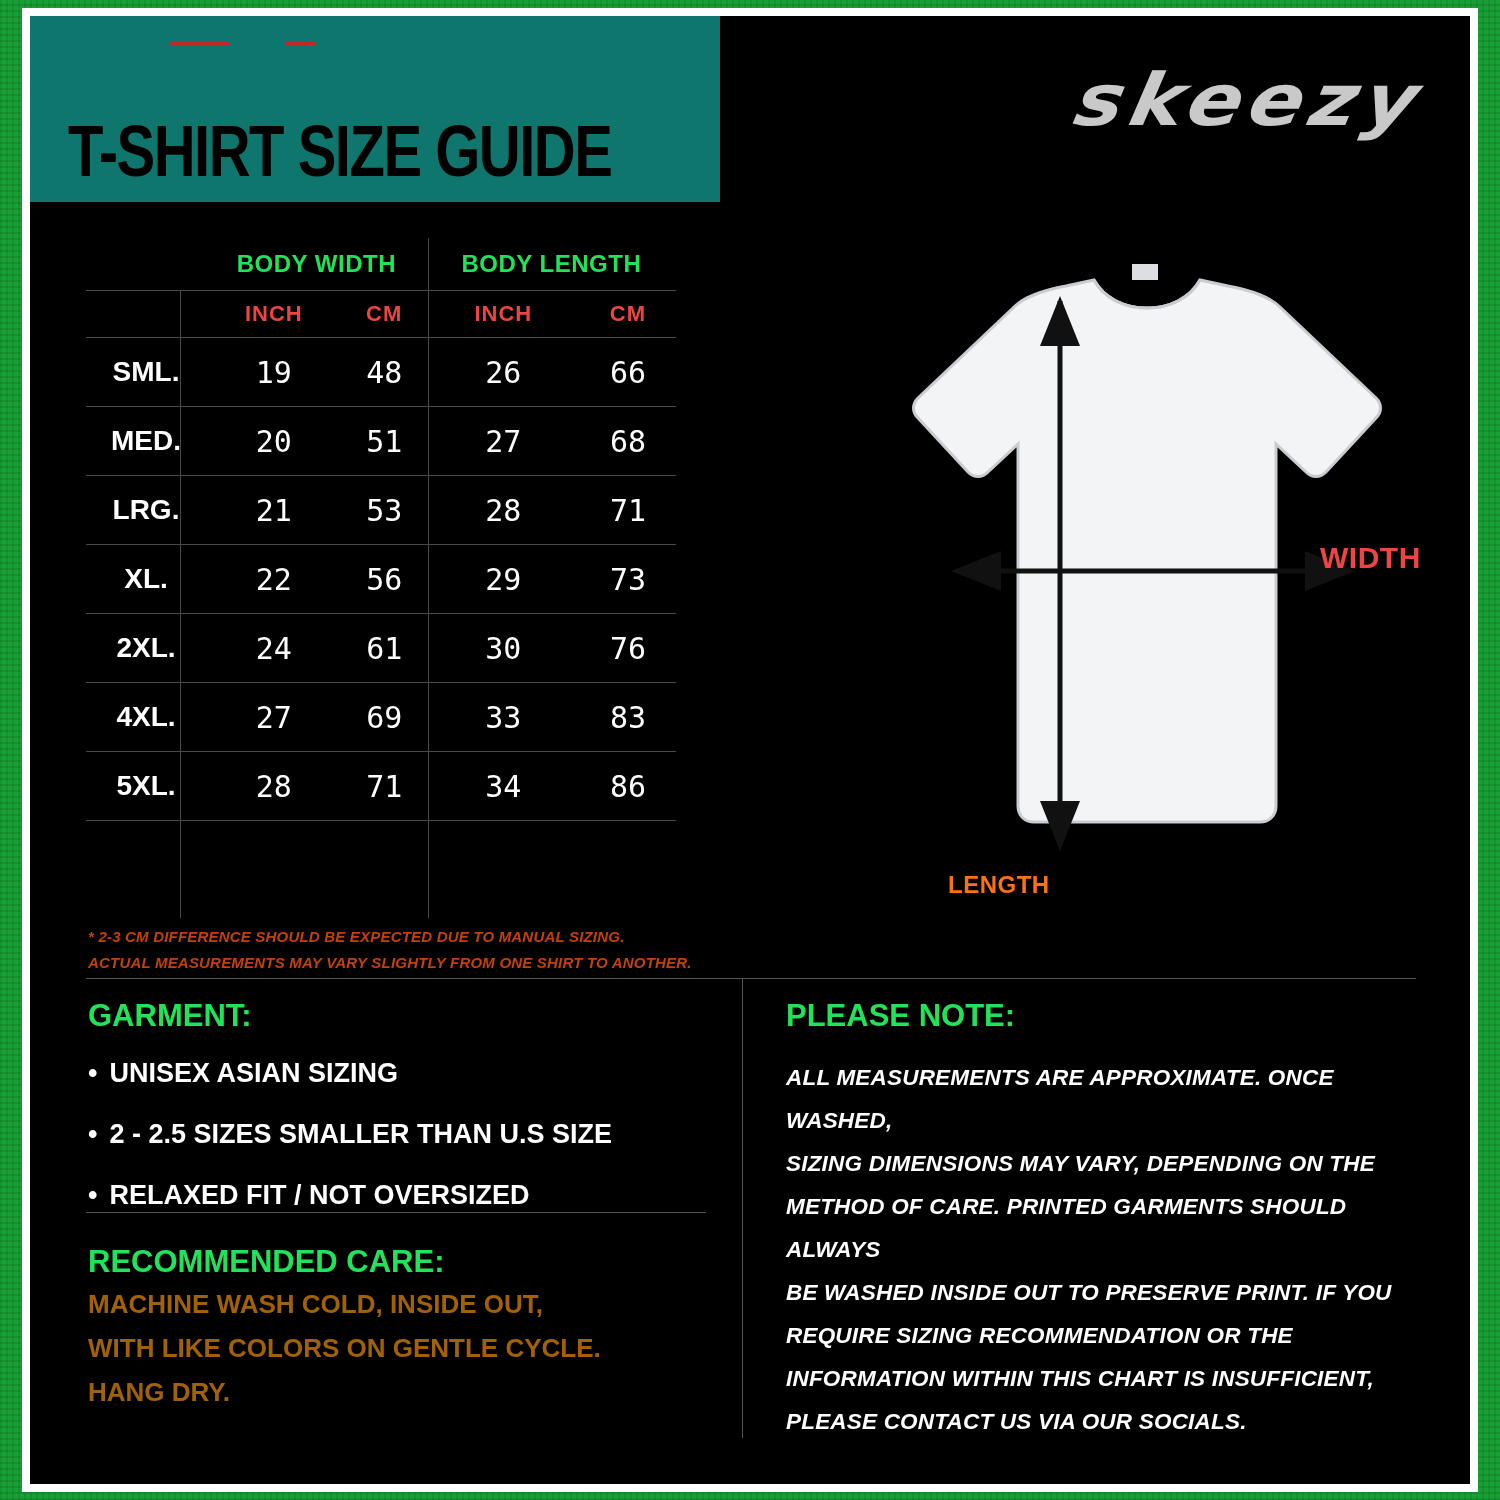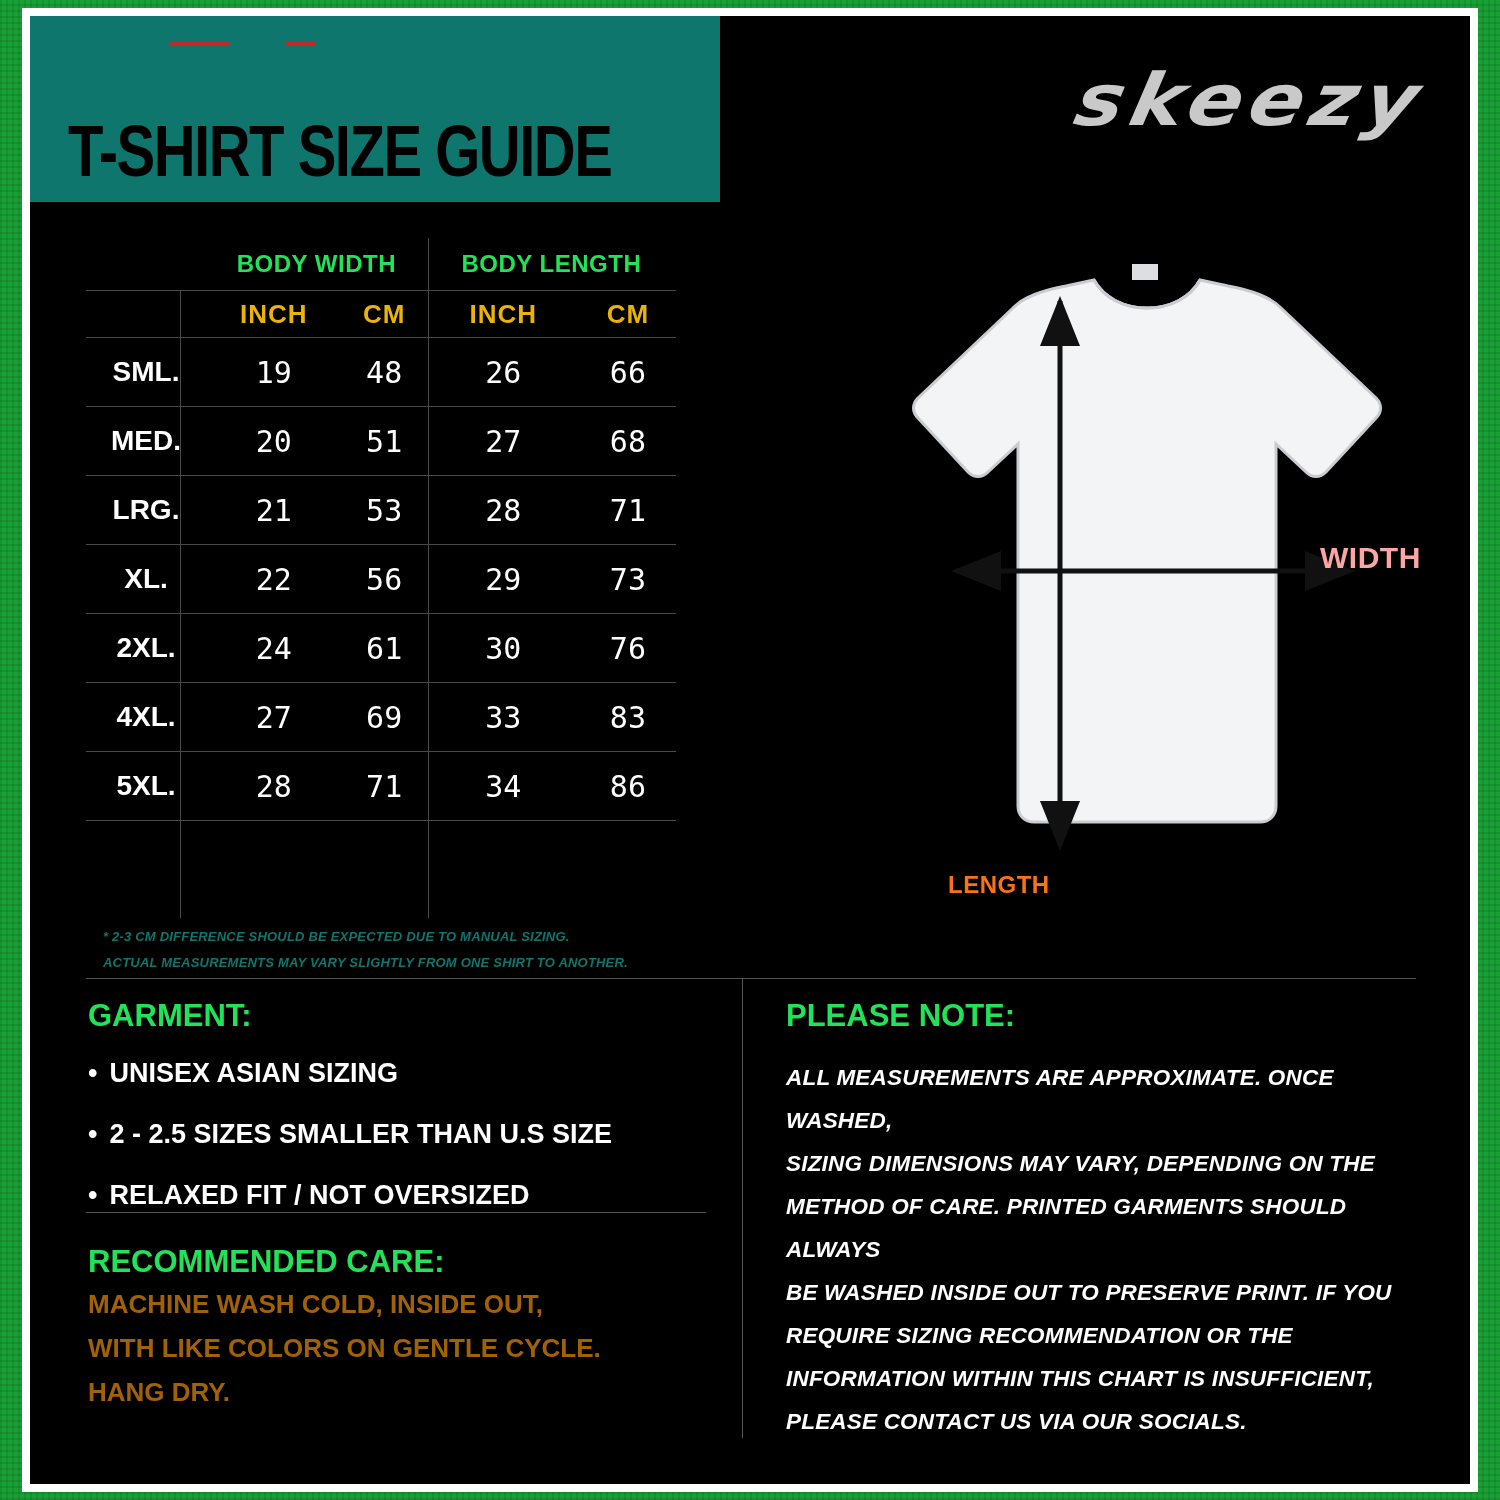--- a/index.html
+++ b/index.html
@@ -115,24 +115,24 @@
   .grp-head th {
     color: #22e25a;
     font-family: "Liberation Sans", sans-serif;
     font-weight: 800;
     font-size: 24px;
     letter-spacing: 0.5px;
     height: 52px;
     padding-bottom: 4px;
   }
   .unit-head th {
-    color: #eab308;
+    color: #ef4444;
     font-family: "Liberation Sans", sans-serif;
     font-weight: 700;
-    font-size: 26px;
+    font-size: 22px;
     height: 46px;
     letter-spacing: 1px;
   }
   .unit-head th, .grp-head th { border-bottom: 1px solid #4a4a4a; }
   tbody tr td { border-bottom: 1px solid #4a4a4a; height: 68px; font-size: 30px; }
   tbody tr:last-child td { border-bottom: 1px solid #4a4a4a; }
   td.size-label {
     text-align: left;
     padding-left: 6px;
     font-family: "Liberation Sans", sans-serif;
@@ -156,43 +156,42 @@
     width: 1px;
     height: 628px;
     background: #4a4a4a;
   }
 
   .note-small {
     position: absolute;
     left: 58px;
     top: 908px;
     width: 640px;
-    color: #0f766e;
+    color: #c2410c;
     font-family: "Liberation Sans", sans-serif;
     font-style: italic;
     font-weight: 700;
-    font-size: 13px;
+    font-size: 15px;
     line-height: 26px;
     letter-spacing: 0.2px;
-    margin-left: 15px;
   }
 
   
   .shirt-area {
     position: absolute;
     left: 730px;
     top: 230px;
     width: 700px;
     height: 700px;
   }
   .lbl-width {
     position: absolute;
     left: 1290px;
     top: 525px;
-    color: #fca5a5;
+    color: #ef4444;
     font-weight: 800;
     font-size: 30px;
     letter-spacing: 0.5px;
     font-family: "Liberation Sans", sans-serif;
   }
   .lbl-length {
     position: absolute;
     left: 918px;
     top: 855px;
     color: #f97316;

